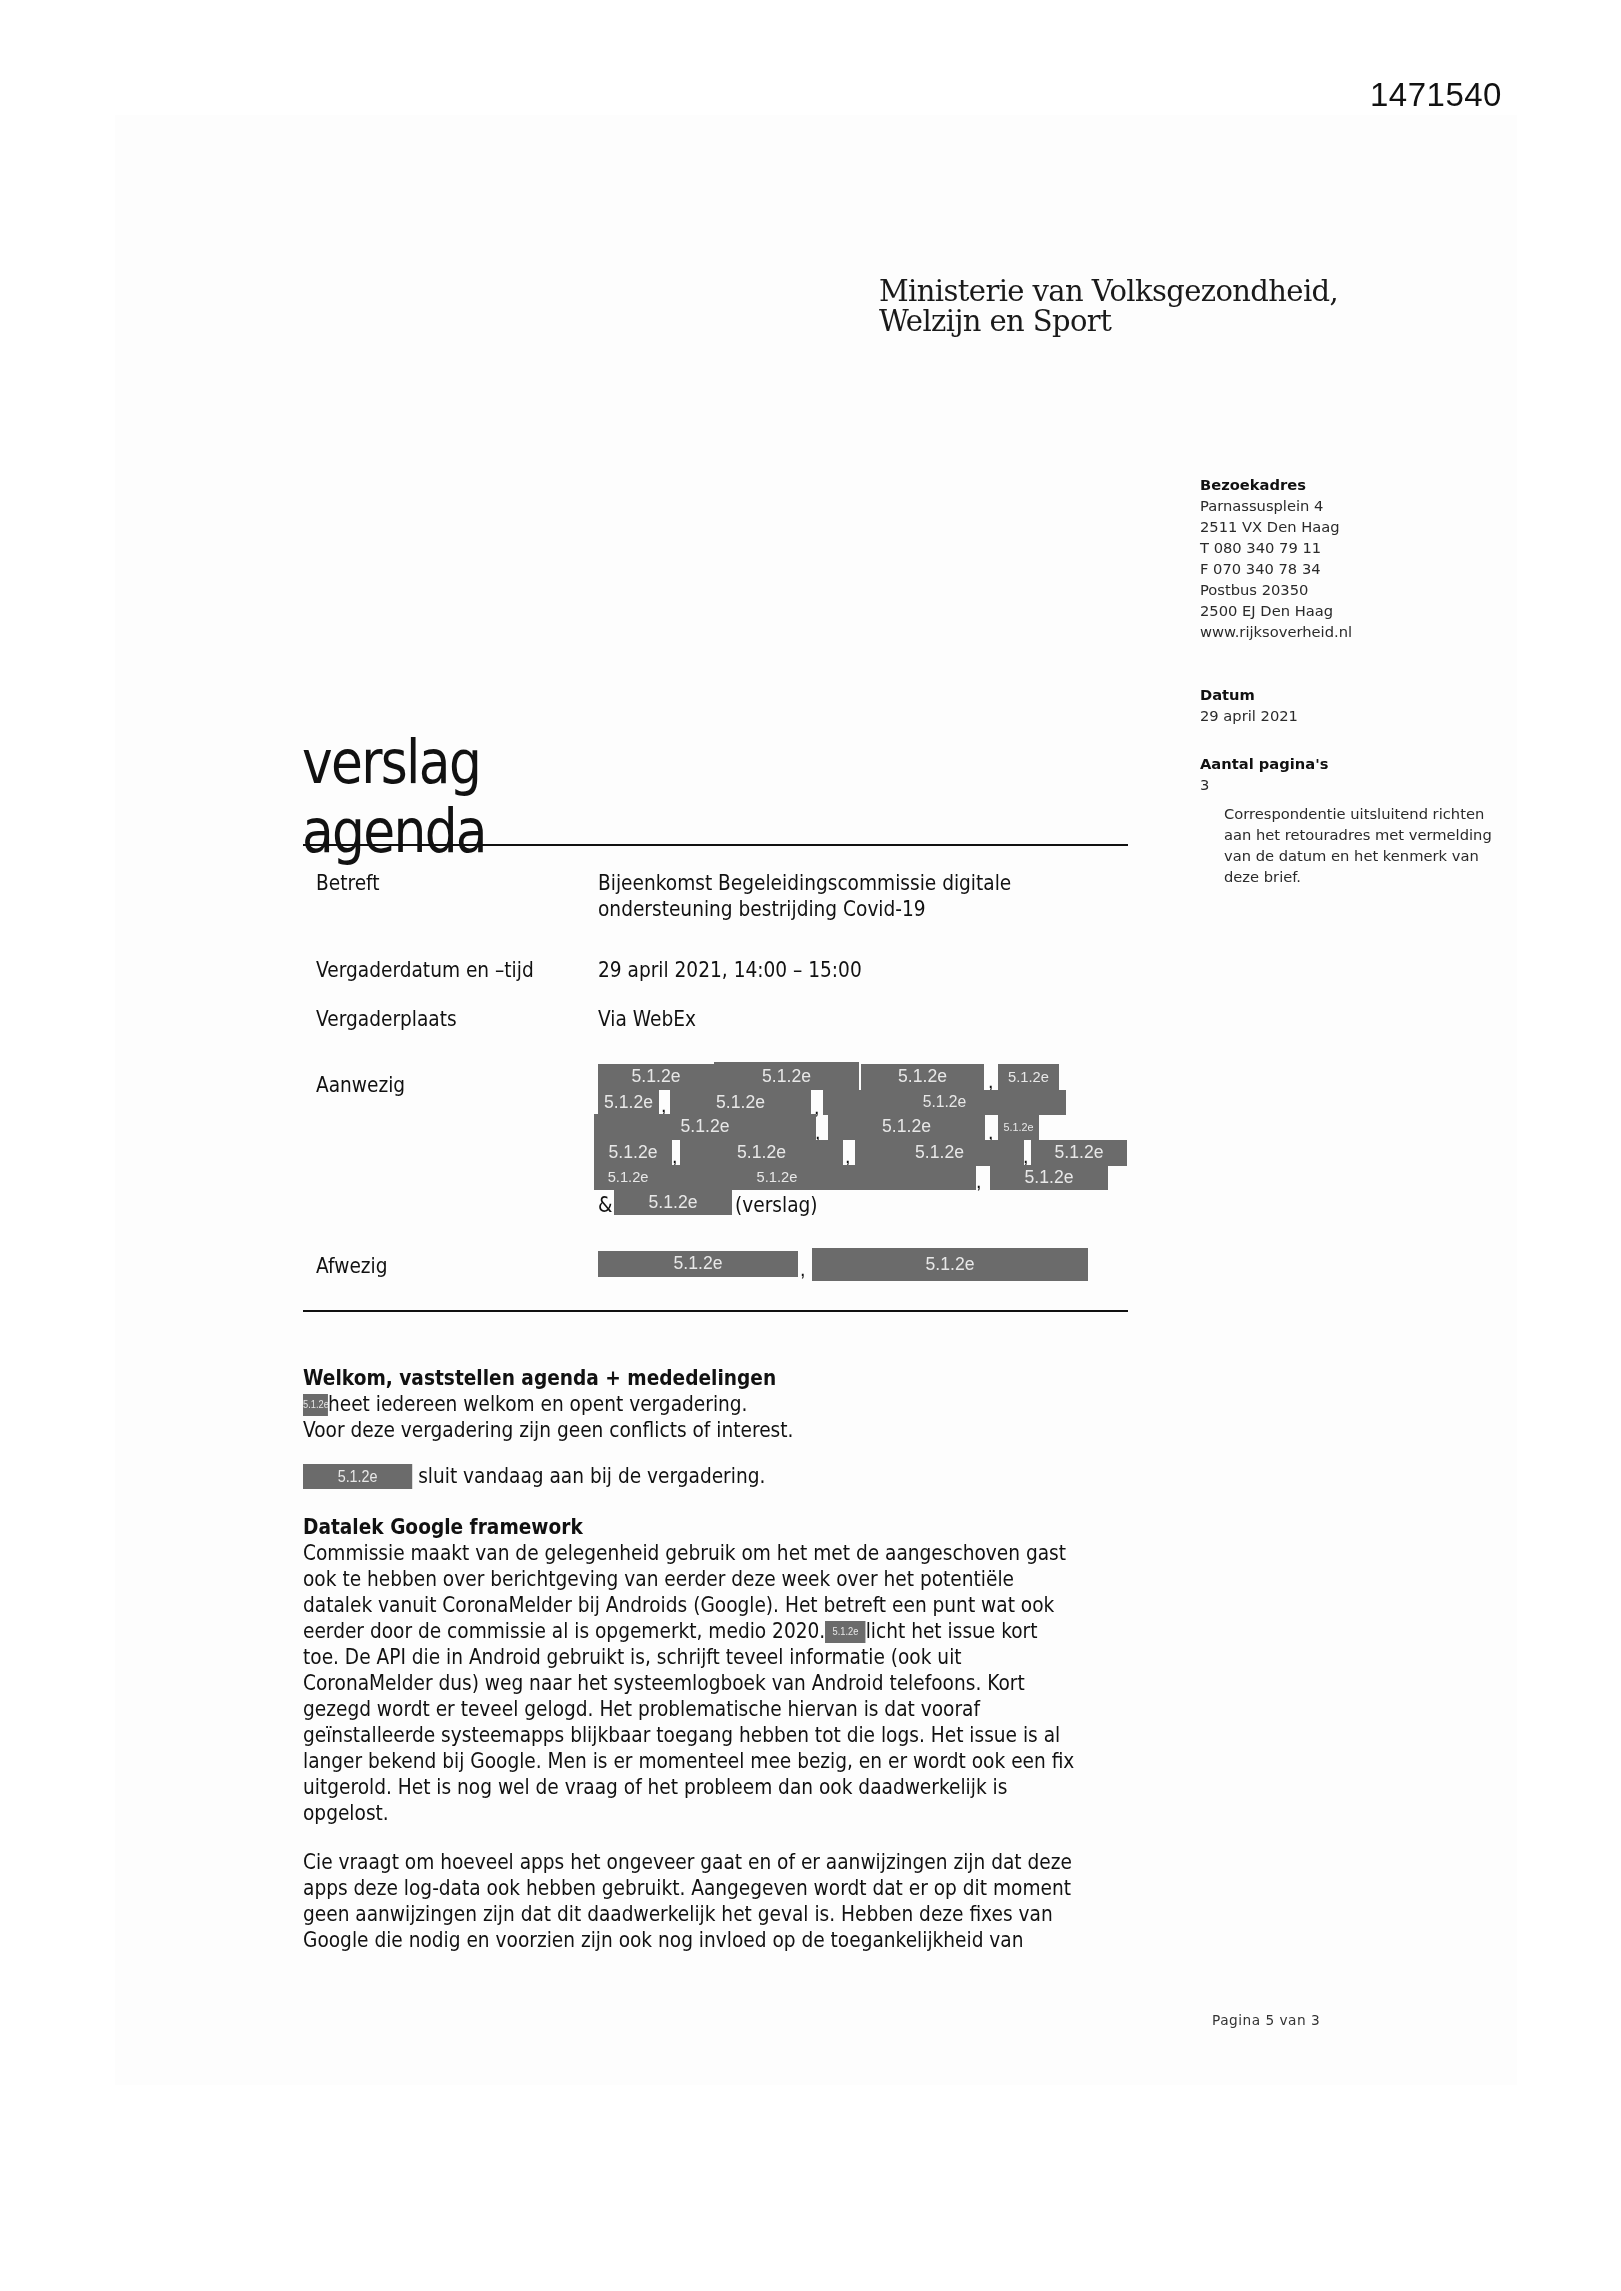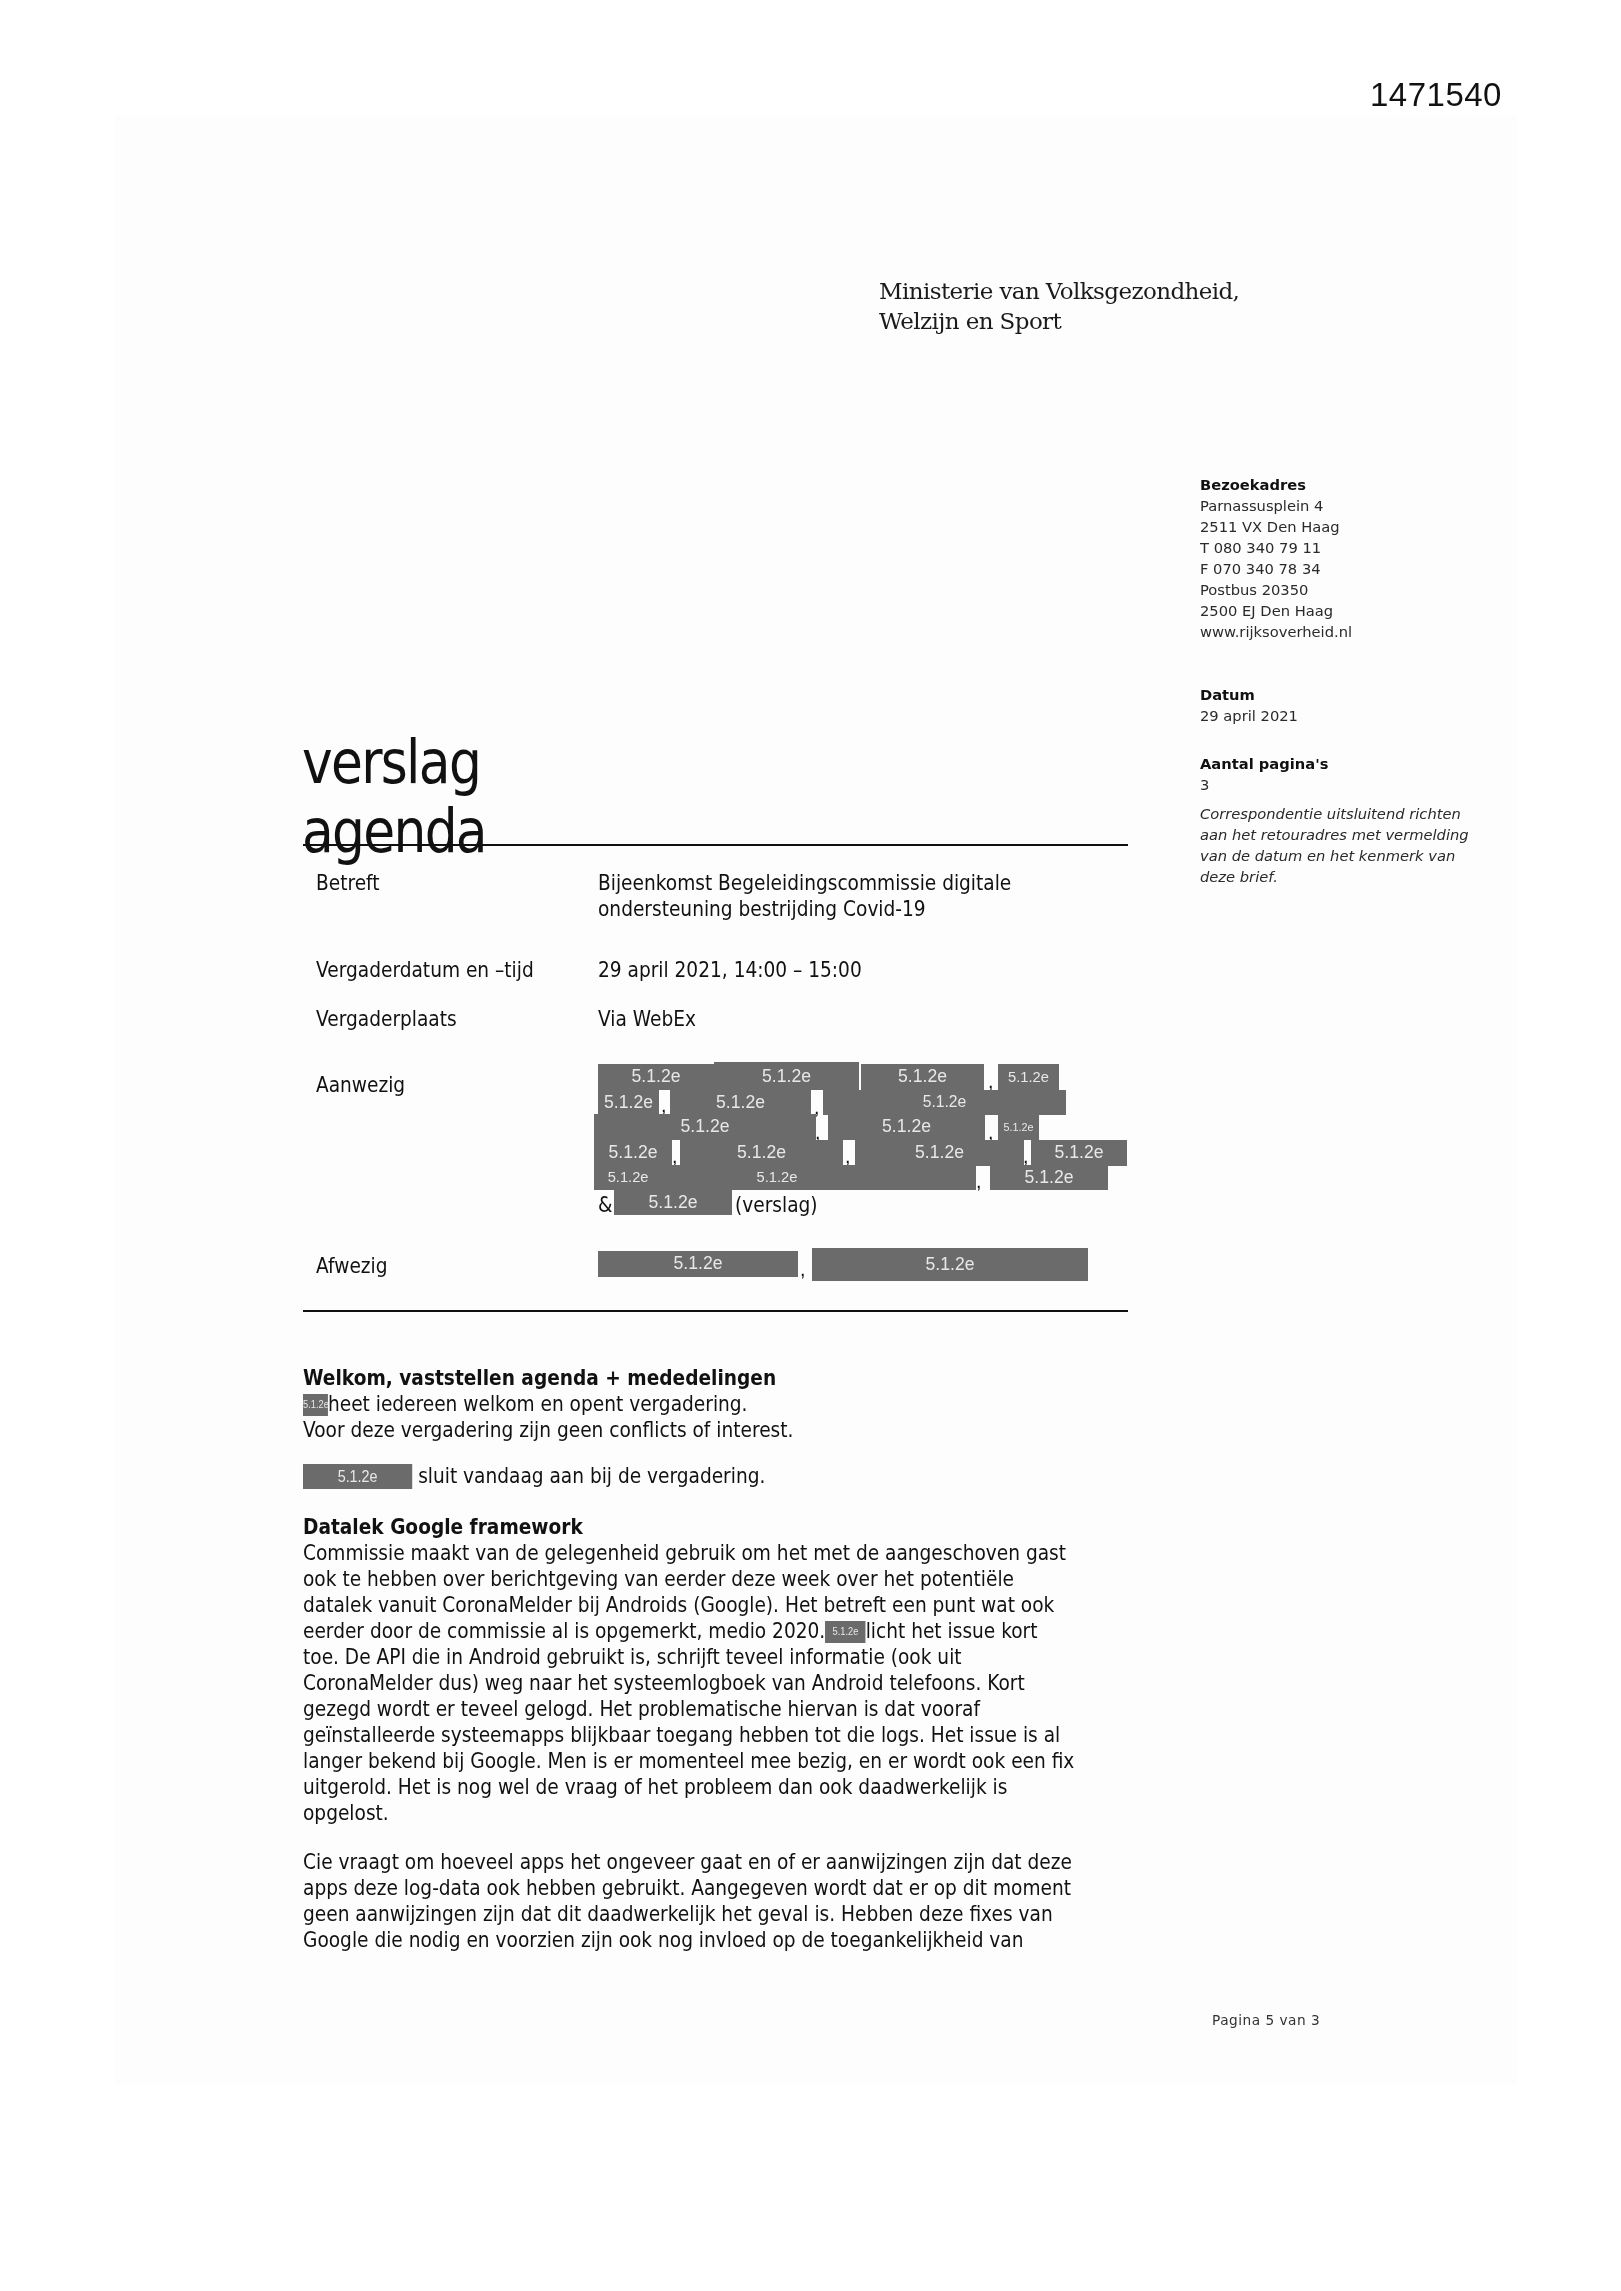--- a/index.html
+++ b/index.html
@@ -12,26 +12,26 @@
       position: absolute; left: 115px; top: 115px; width: 1402px; height: 1970px;
       background: #fdfdfd;
     }
     .abs { position: absolute; }
     .doc-number {
       left: 1370px; top: 76px; font-family: "Liberation Sans", sans-serif;
       font-size: 33px; color: #111; letter-spacing: 0.5px;
     }
     .ministry {
       left: 879px; top: 276px; font-family: "DejaVu Serif", serif;
-      font-size: 23px; line-height: 30px; color: #1a1a1a; letter-spacing: -0.6px;
+      font-size: 29px; line-height: 30px; color: #1a1a1a; letter-spacing: -0.6px;
     }
     .sidebar { left: 1200px; top: 474px; font-size: 14.7px; line-height: 21px; color: #2a2a2a; }
     .sidebar .lbl { font-weight: bold; color: #111; }
     .sidebar .gap { height: 21.6px; }
-    .sidebar .note { font-style: italic; width: 284px; }
+    .sidebar .note { width: 284px; margin-left: 24px; }
     .title {
       left: 302px; top: 727px; font-family: "DejaVu Sans", sans-serif;
       font-size: 61px; line-height: 69px; color: #111; letter-spacing: -2px;
       transform: scaleX(0.85); transform-origin: left top;
     }
     .hr { height: 2px; background: #111; }
     .row-label, .row-value {
       font-family: "DejaVu Sans", sans-serif; font-size: 21.6px; line-height: 25.5px;
       color: #111; transform: scaleX(0.86); transform-origin: left top; white-space: nowrap;
     }

